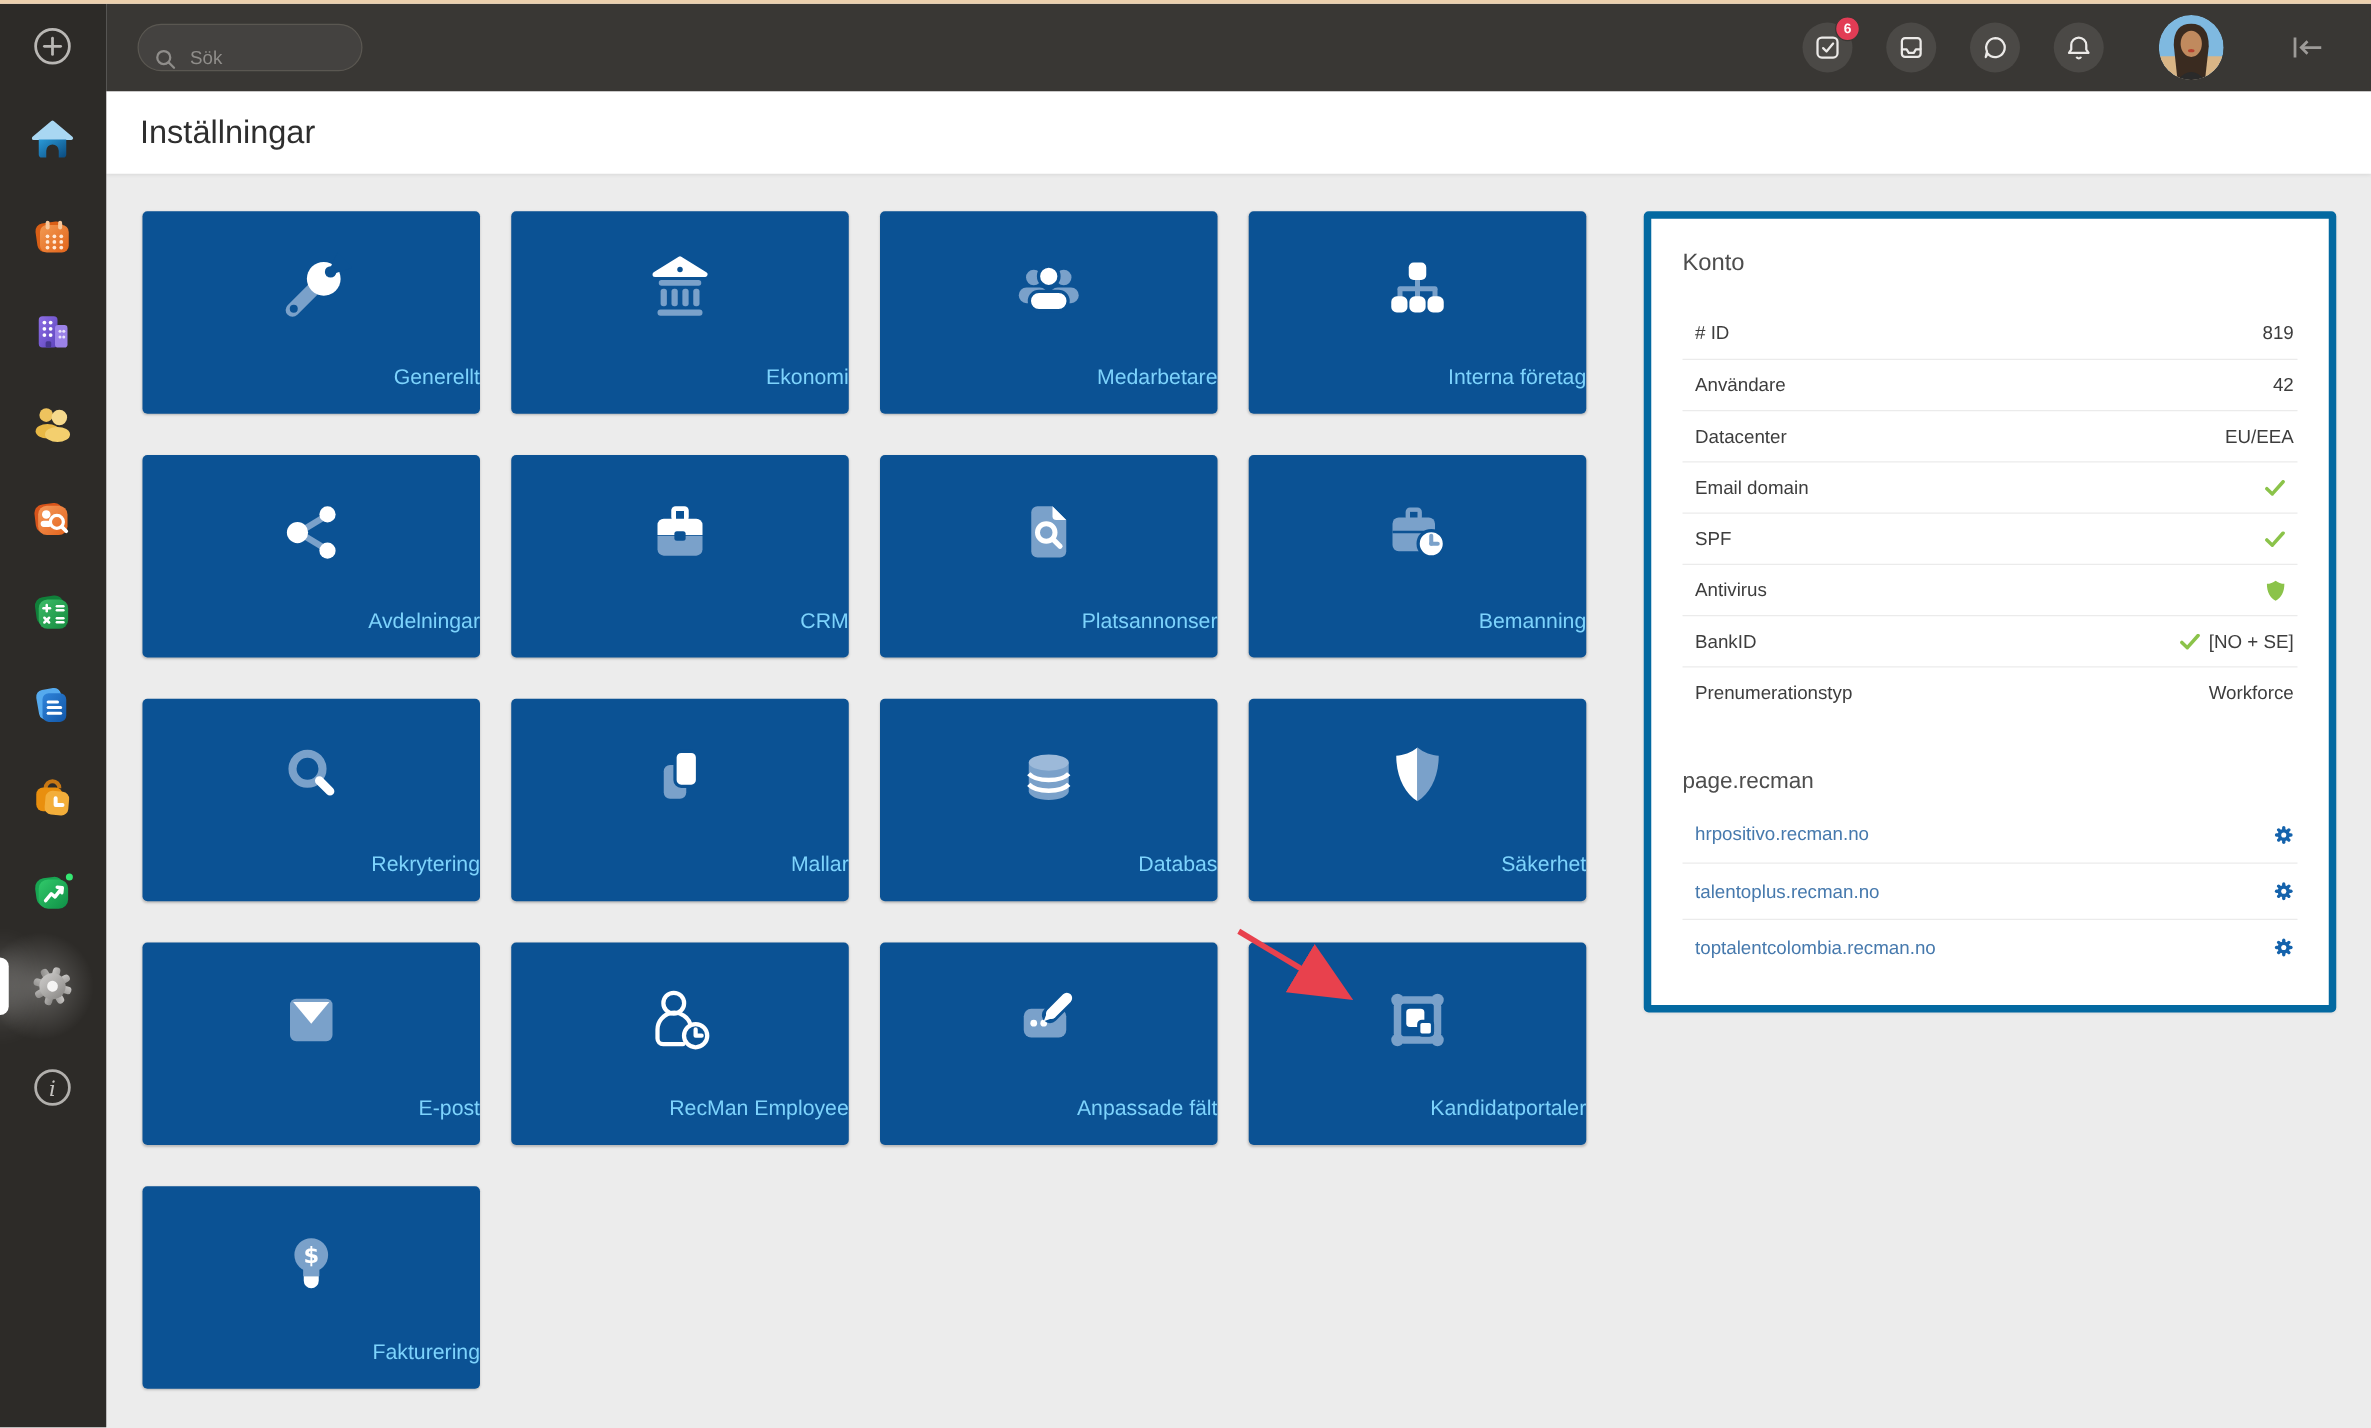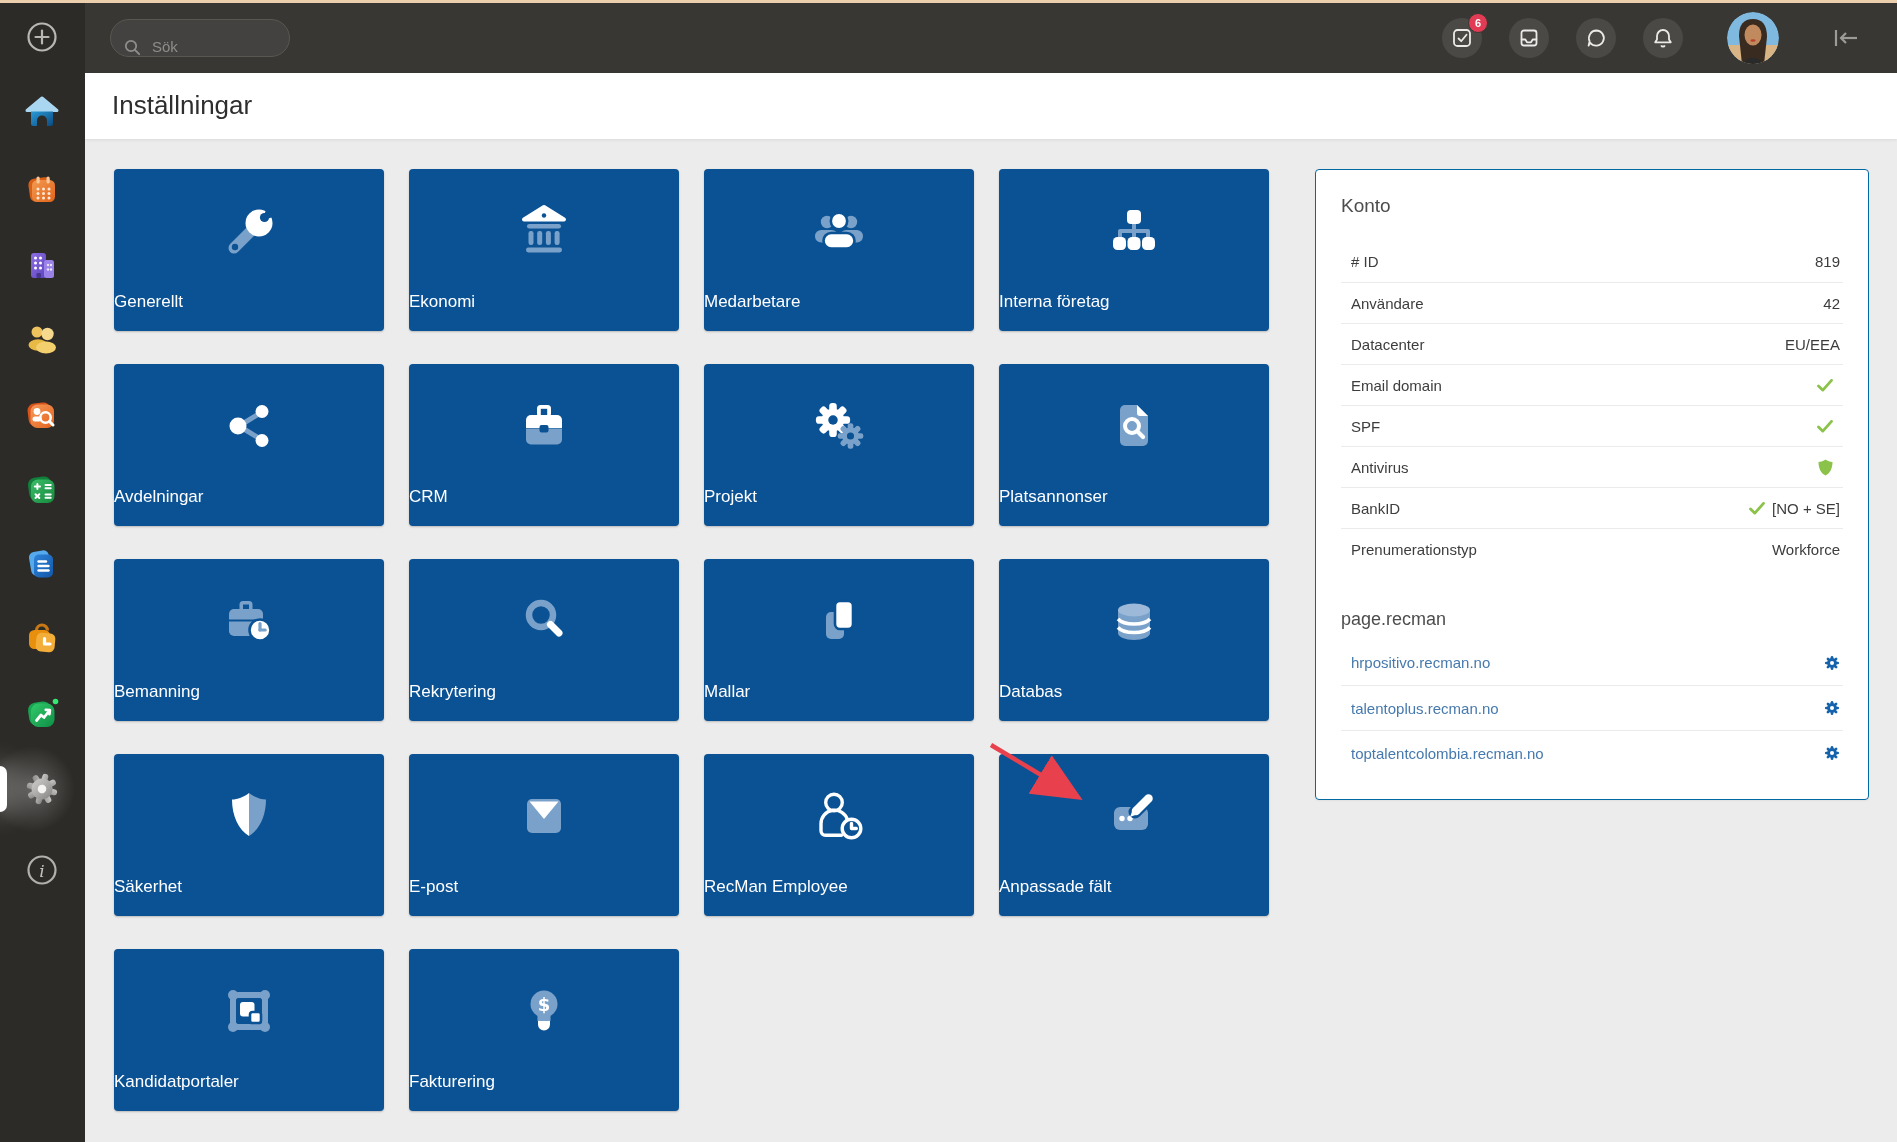--- a/index.html
+++ b/index.html
@@ -46,25 +46,25 @@
   .page-header h1{margin:0;padding-left:27px;line-height:64px;font-size:26px;font-weight:400;color:#2e2e2e}
 
   
   .content{position:absolute;left:85px;right:0;top:139px;bottom:0;background:#ececec}
   .tile-grid{position:absolute;left:29px;top:30px;display:grid;
              grid-template-columns:repeat(4,270px);gap:33px 25px}
   .tile{width:270px;height:162px;background:var(--tile);border-radius:4px;position:relative;
         box-shadow:0 1px 2px rgba(0,0,0,.22);cursor:pointer}
   .tile-icon{position:absolute;top:12px;left:0;right:0;height:100px;display:flex;
              align-items:center;justify-content:center}
-  .tile-label{position:absolute;left:0;right:0;bottom:19px;text-align:left;color:#ffffff;font-size:17px}
+  .tile-label{position:absolute;left:0;right:0;bottom:19px;text-align:right;color:#7dd3fc;font-size:17px}
 
   
   .konto-card{position:absolute;left:1230px;top:30px;width:554px;background:#fff;
-              border:1px solid #0369a1;border-radius:4px;box-shadow:0 1px 2px rgba(0,0,0,.05);
+              border:6px solid #0369a1;border-radius:4px;box-shadow:0 1px 2px rgba(0,0,0,.05);
               padding-bottom:24px}
   .card-title{margin:25px 25px 0 25px;font-size:19px;color:#4d4d4d;font-weight:400}
   .konto-rows{margin:24px 25px 0 25px}
   .konto-row{display:flex;justify-content:space-between;align-items:center;height:41px;
              padding:0 3px 0 10px;font-size:15px;color:#3d3d3d}
   .konto-row + .konto-row{border-top:1px solid #ebebeb}
   .row-value{display:flex;align-items:center;gap:7px}
   .recman-title{margin:40px 25px 0 25px;font-size:18px;color:#4d4d4d;font-weight:400}
   .recman-rows{margin:10px 25px 0 25px}
   .domain-row{display:flex;justify-content:space-between;align-items:center;height:45px;
@@ -414,39 +414,20 @@
               <path d="M14 34 v-8 a5 5 0 0 1 5 -5 h26 a5 5 0 0 1 5 5 v8 z" fill="#ffffff"></path>
               <path d="M14 34.5 h36 v11 a5 5 0 0 1 -5 5 h-26 a5 5 0 0 1 -5 -5 z" fill="#7aa1ca"></path>
               <rect x="27.5" y="31" width="9" height="7.5" rx="2" fill="#0b5294"></rect>
             </svg>
           </div>
   <div class="tile-label">CRM</div>
         </div>
         <div class="tile">
           <div class="tile-icon">
             <svg width="64" height="64" viewBox="0 0 64 64">
-              <rect x="22.22" y="8.920000000000002" width="7.5600000000000005" height="34.16" rx="3.08" fill="#ffffff" transform="rotate(0 26 26)"></rect>
-              <rect x="22.22" y="8.920000000000002" width="7.5600000000000005" height="34.16" rx="3.08" fill="#ffffff" transform="rotate(45 26 26)"></rect>
-              <rect x="22.22" y="8.920000000000002" width="7.5600000000000005" height="34.16" rx="3.08" fill="#ffffff" transform="rotate(90 26 26)"></rect>
-              <rect x="22.22" y="8.920000000000002" width="7.5600000000000005" height="34.16" rx="3.08" fill="#ffffff" transform="rotate(135 26 26)"></rect>
-              <circle cx="26" cy="26" r="11.200000000000001" fill="#ffffff"></circle>
-              <circle cx="26" cy="26" r="4.760000000000001" fill="#0b5294"></circle>
-              <rect x="40.665" y="29.189999999999998" width="5.67" height="25.62" rx="2.31" fill="#7aa1ca" transform="rotate(0 43.5 42)"></rect>
-              <rect x="40.665" y="29.189999999999998" width="5.67" height="25.62" rx="2.31" fill="#7aa1ca" transform="rotate(45 43.5 42)"></rect>
-              <rect x="40.665" y="29.189999999999998" width="5.67" height="25.62" rx="2.31" fill="#7aa1ca" transform="rotate(90 43.5 42)"></rect>
-              <rect x="40.665" y="29.189999999999998" width="5.67" height="25.62" rx="2.31" fill="#7aa1ca" transform="rotate(135 43.5 42)"></rect>
-              <circle cx="43.5" cy="42" r="8.4" fill="#7aa1ca"></circle>
-              <circle cx="43.5" cy="42" r="3.5700000000000003" fill="#0b5294"></circle>
-            </svg>
-          </div>
-  <div class="tile-label">Projekt</div>
-        </div>
-        <div class="tile">
-          <div class="tile-icon">
-            <svg width="64" height="64" viewBox="0 0 64 64">
               <path d="M18 16 a5 5 0 0 1 5 -5 h12 l11 11 v25 a5 5 0 0 1 -5 5 h-18 a5 5 0 0 1 -5 -5 z" fill="#7aa1ca"></path>
               <path d="M35 11 l11 11 h-8 a3 3 0 0 1 -3 -3 z" fill="#ffffff"></path>
               <circle cx="30" cy="32" r="7" fill="none" stroke="#ffffff" stroke-width="4"></circle>
               <line x1="35.3" y1="37.3" x2="41" y2="43" stroke="#ffffff" stroke-width="4.2" stroke-linecap="round"></line>
             </svg>
           </div>
   <div class="tile-label">Platsannonser</div>
         </div>
         <div class="tile">
           <div class="tile-icon">

